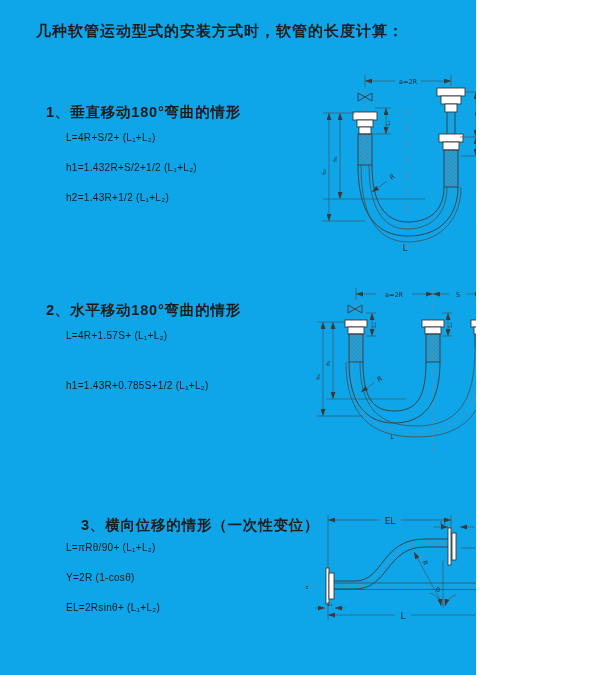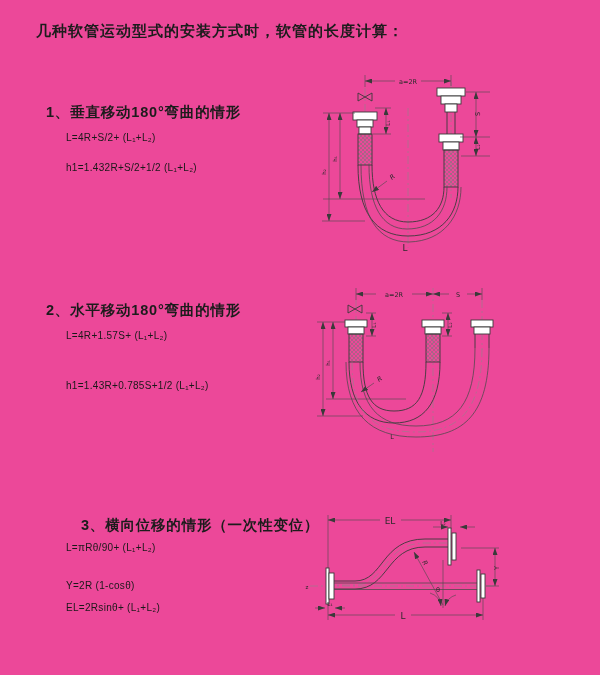--- a/index.html
+++ b/index.html
@@ -1,16 +1,16 @@
 <!DOCTYPE html>
 <html><head>
 <meta charset="utf-8">
 <style>
   html,body{margin:0;padding:0;background:#fff;}
-  .page{position:relative;width:600px;height:675px;background:#ec4899;overflow:hidden;
+  .page{position:relative;width:476px;height:675px;background:#0ea5e9;overflow:hidden;
         font-family:"Liberation Sans","DejaVu Sans",sans-serif;color:#1c1c1c;}
   .abs{position:absolute;}
   .title{font-size:15px;font-weight:bold;letter-spacing:1px;}
   .heading{font-size:14.5px;font-weight:bold;letter-spacing:0.8px;white-space:nowrap;}
   .formula{font-size:10px;letter-spacing:0.3px;color:#191919;white-space:nowrap;}
   svg{display:block;}
   svg text{font-family:"DejaVu Sans","Liberation Sans",sans-serif;fill:#2a2a2a;}
   .pipe{fill:none;stroke:#3a3a3a;stroke-width:0.9;}
   .pipe2{fill:none;stroke:#4a4a4a;stroke-width:0.75;}
   .dim{fill:none;stroke:#4a4a4a;stroke-width:0.6;}
@@ -26,20 +26,21 @@
 </head>
 <body>
 
 <div class="page">
 
   <div class="abs title" style="left:36px;top:22px;">几种软管运动型式的安装方式时，软管的长度计算：</div>
 
   <div class="abs heading" style="left:46px;top:103px;text-align:right;">1、垂直移动180°弯曲的情形</div>
   <div class="abs formula" style="left:66px;top:132px;">L=4R+S/2+ (L₁+L₂)</div>
   <div class="abs formula" style="left:66px;top:162px;text-align:right;">h1=1.432R+S/2+1/2 (L₁+L₂)</div>
+  <div class="abs formula" style="left:66px;top:192px;">h2=1.43R+1/2 (L₁+L₂)</div>
 
   <svg class="abs" style="left:303px;top:66px;" width="290" height="195" viewBox="0 0 290 195">
     <defs>
       <marker id="aE1" markerWidth="7" markerHeight="5" refX="7" refY="2.5" orient="auto" markerUnits="userSpaceOnUse">
         <path d="M0,0 L7,2.5 L0,5 Z" fill="#3a3a3a"></path>
       </marker>
       <marker id="aS1" markerWidth="7" markerHeight="5" refX="0" refY="2.5" orient="auto" markerUnits="userSpaceOnUse">
         <path d="M7,0 L0,2.5 L7,5 Z" fill="#3a3a3a"></path>
       </marker>
       <pattern id="braid1" width="4" height="4" patternUnits="userSpaceOnUse">
@@ -174,21 +175,21 @@
     <path class="cl" d="M44,82 C44,129 60,152 108,152 C153,152 174,128 174,68"></path>
 
     <line class="dim" x1="66" y1="103" x2="53" y2="112" marker-end="url(#aE2)"></line>
     <text class="lbl ital" x="71" y="102" transform="rotate(-35 71 102)">R</text>
 
     <text class="lbl" x="84" y="159" text-anchor="middle">L</text>
   </svg>
 
   <div class="abs heading" style="left:46px;top:516px;margin-left:35px;">3、横向位移的情形（一次性变位）</div>
   <div class="abs formula" style="left:66px;top:542px;">L=πRθ/90+ (L₁+L₂)</div>
-  <div class="abs formula" style="left:66px;top:572px;margin-top:8px;">Y=2R (1-cosθ)</div>
+  <div class="abs formula" style="left:66px;top:572px;">Y=2R (1-cosθ)</div>
   <div class="abs formula" style="left:66px;top:602px;">EL=2Rsinθ+ (L₁+L₂)</div>
 
   <svg class="abs" style="left:298px;top:502px;" width="300" height="150" viewBox="0 0 300 150">
     <defs>
       <marker id="aE3" markerWidth="7" markerHeight="5" refX="7" refY="2.5" orient="auto" markerUnits="userSpaceOnUse">
         <path d="M0,0 L7,2.5 L0,5 Z" fill="#3a3a3a"></path>
       </marker>
       <marker id="aS3" markerWidth="7" markerHeight="5" refX="0" refY="2.5" orient="auto" markerUnits="userSpaceOnUse">
         <path d="M7,0 L0,2.5 L7,5 Z" fill="#3a3a3a"></path>
       </marker>

